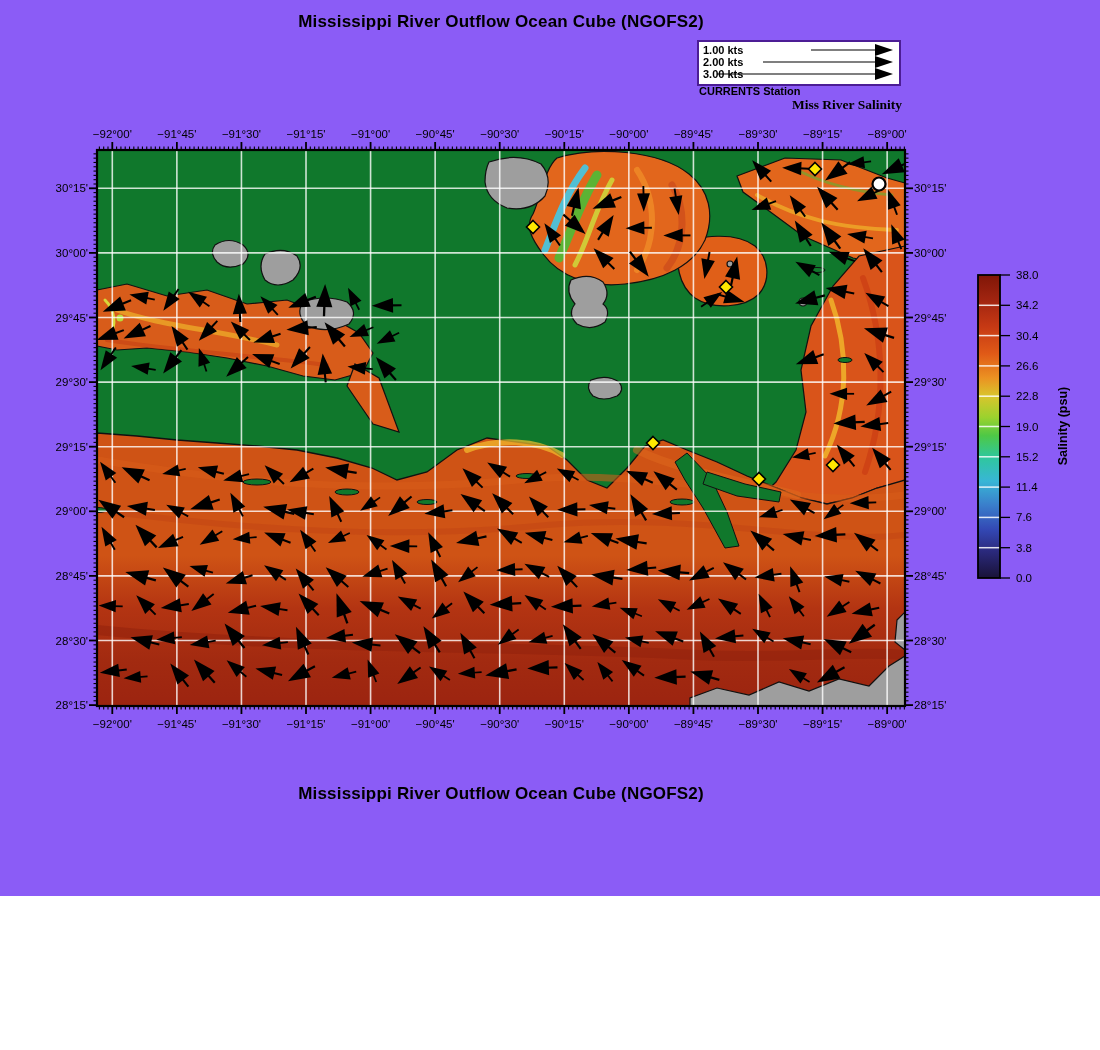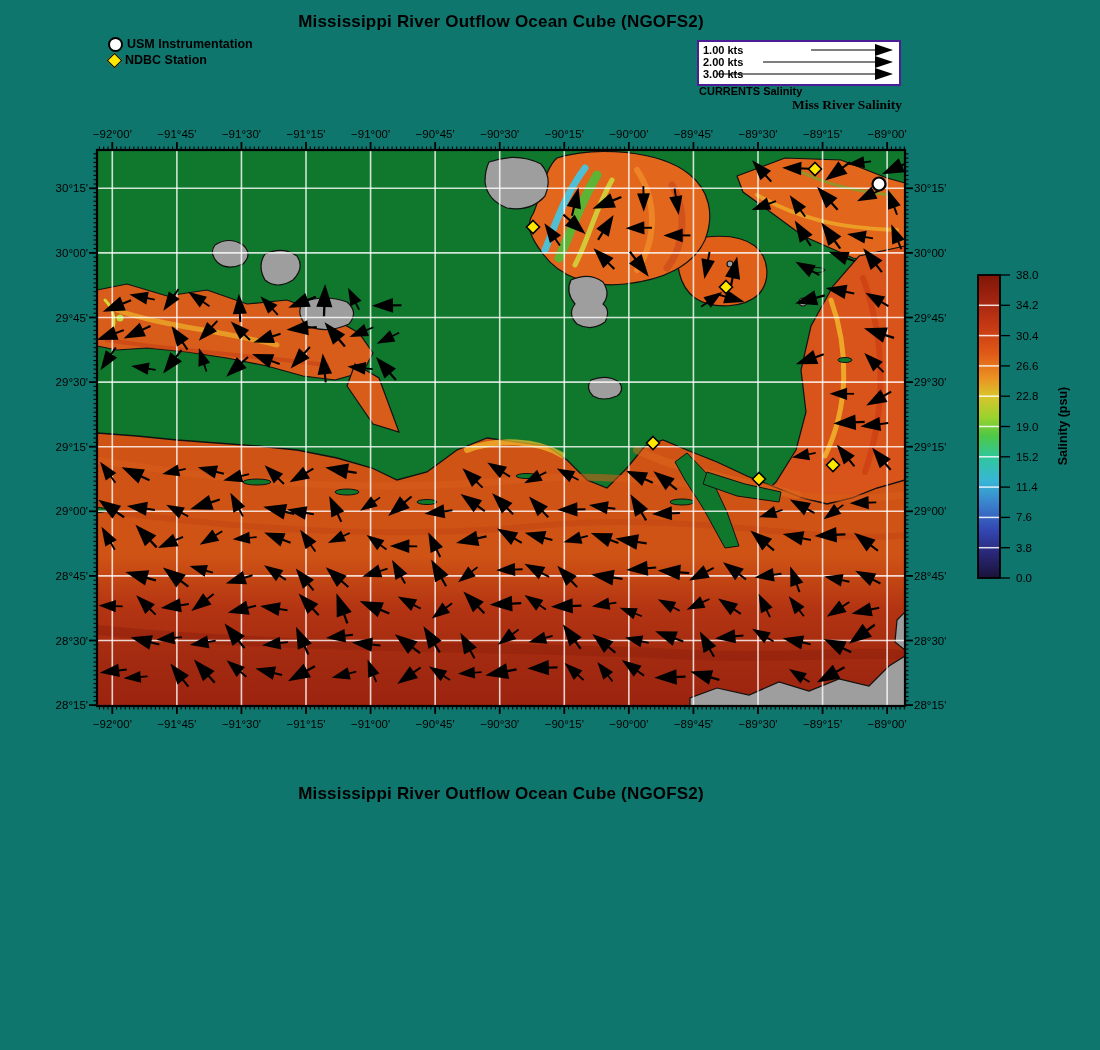--- a/index.html
+++ b/index.html
@@ -1,16 +1,16 @@
 <!DOCTYPE html>
 <html><head>
 <meta charset="utf-8">
 <style>
   html,body{margin:0;padding:0;background:#ffffff;}
-  #page{position:relative;width:1100px;height:1050px;background:#0f766e;overflow:hidden;
+  #page{position:relative;width:1100px;height:896px;background:#8b5cf6;overflow:hidden;
         font-family:"Liberation Sans",sans-serif;color:#000;}
   .abs{position:absolute;}
   #top-title,#bottom-title{left:97px;width:808px;text-align:center;font-weight:bold;
         font-size:17px;letter-spacing:.2px;}
   #top-title{top:12px;}
   #bottom-title{top:784px;}
   #subtitle{left:97px;width:808px;text-align:center;top:98px;
         font-family:"Liberation Serif",serif;font-weight:bold;font-size:16px;}
   #annotation{left:770px;width:132px;top:97px;text-align:right;
         font-family:"Liberation Serif",serif;font-weight:bold;font-size:13.5px;}
@@ -24,45 +24,35 @@
   #currents-caption{left:699px;top:85px;font-weight:bold;font-size:11px;}
   svg text{font-family:"Liberation Sans",sans-serif;}
 </style>
 </head>
 <body>
 
 <div id="page">
 
   <div class="abs" id="top-title">Mississippi River Outflow Ocean Cube (NGOFS2)</div>
 
-  <div class="abs" id="legend">
-    <div class="legend-row">
-      <span class="lg-circle"></span>
-      <span>USM Instrumentation</span>
-    </div>
-    <div class="legend-row">
-      <span class="lg-diamond"></span>
-      <span>NDBC Station</span>
-    </div>
-  </div>
 
   <div class="abs" id="currents-box">
     <svg id="currents-svg" width="196" height="38" viewBox="0 0 196 38">
         <text x="4" y="12" font-size="11" font-weight="bold">1.00 kts</text>
         <line x1="112" y1="8" x2="178" y2="8" stroke="#000" stroke-width="1.2"></line>
         <polygon points="194,8 176,2 176,14" fill="#000"></polygon>
         <text x="4" y="24" font-size="11" font-weight="bold">2.00 kts</text>
         <line x1="64" y1="20" x2="178" y2="20" stroke="#000" stroke-width="1.2"></line>
         <polygon points="194,20 176,14 176,26" fill="#000"></polygon>
         <text x="4" y="36" font-size="11" font-weight="bold">3.00 kts</text>
         <line x1="18" y1="32" x2="178" y2="32" stroke="#000" stroke-width="1.2"></line>
         <polygon points="194,32 176,26 176,38" fill="#000"></polygon>
       </svg>
   </div>
-  <div class="abs" id="currents-caption">CURRENTS Salinity</div>
+  <div class="abs" id="currents-caption">CURRENTS Station</div>
   <div class="abs" id="annotation">Miss River Salinity</div>
 
 
   <svg class="abs" id="plot" style="left:40px;top:118px;" width="930" height="620" viewBox="0 0 930 620">
     <defs>
       <clipPath id="mapclip">
           <rect x="0" y="0" width="808" height="556"></rect>
         </clipPath>
       <clipPath id="lakeclip">
         <path d="M460,8 C498,-4 562,0 592,24 C612,40 618,64 608,90 C596,116 566,130 528,134 C492,138 462,126 446,104 C434,88 428,76 436,64 C444,46 448,18 460,8 Z"></path>

